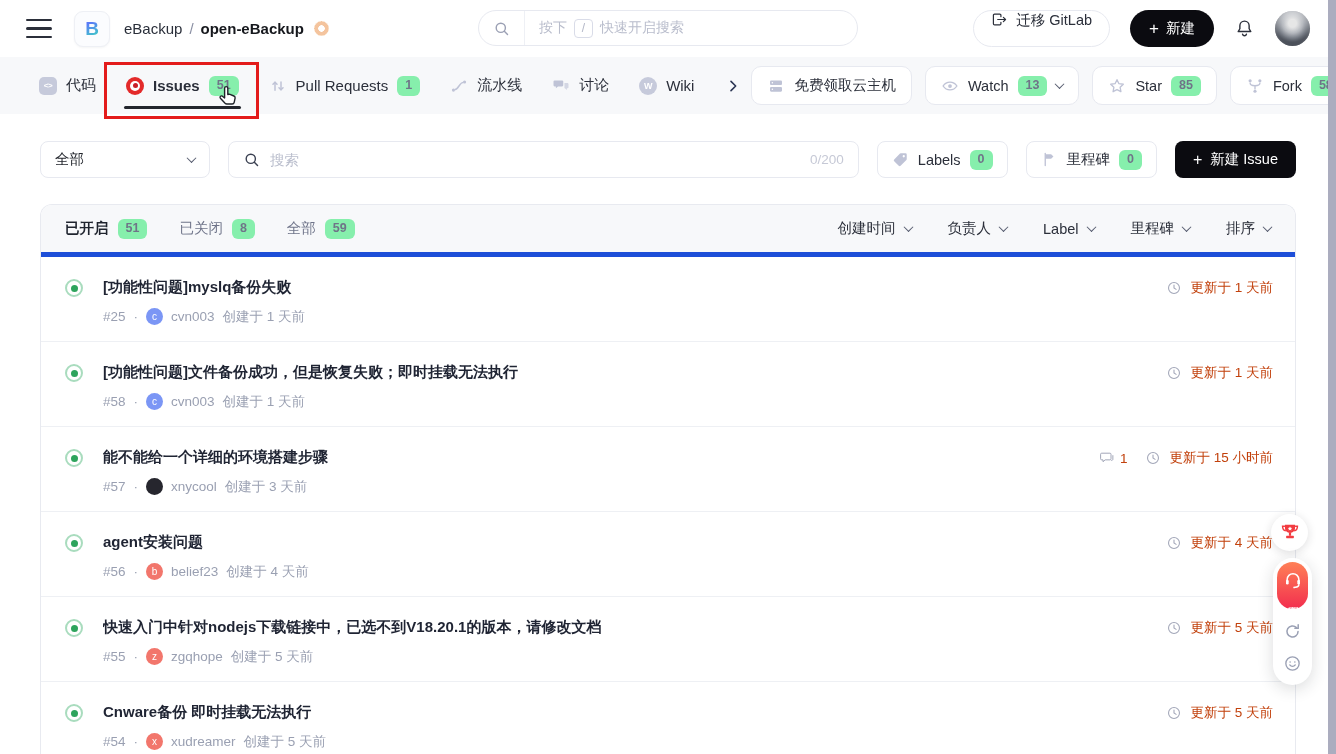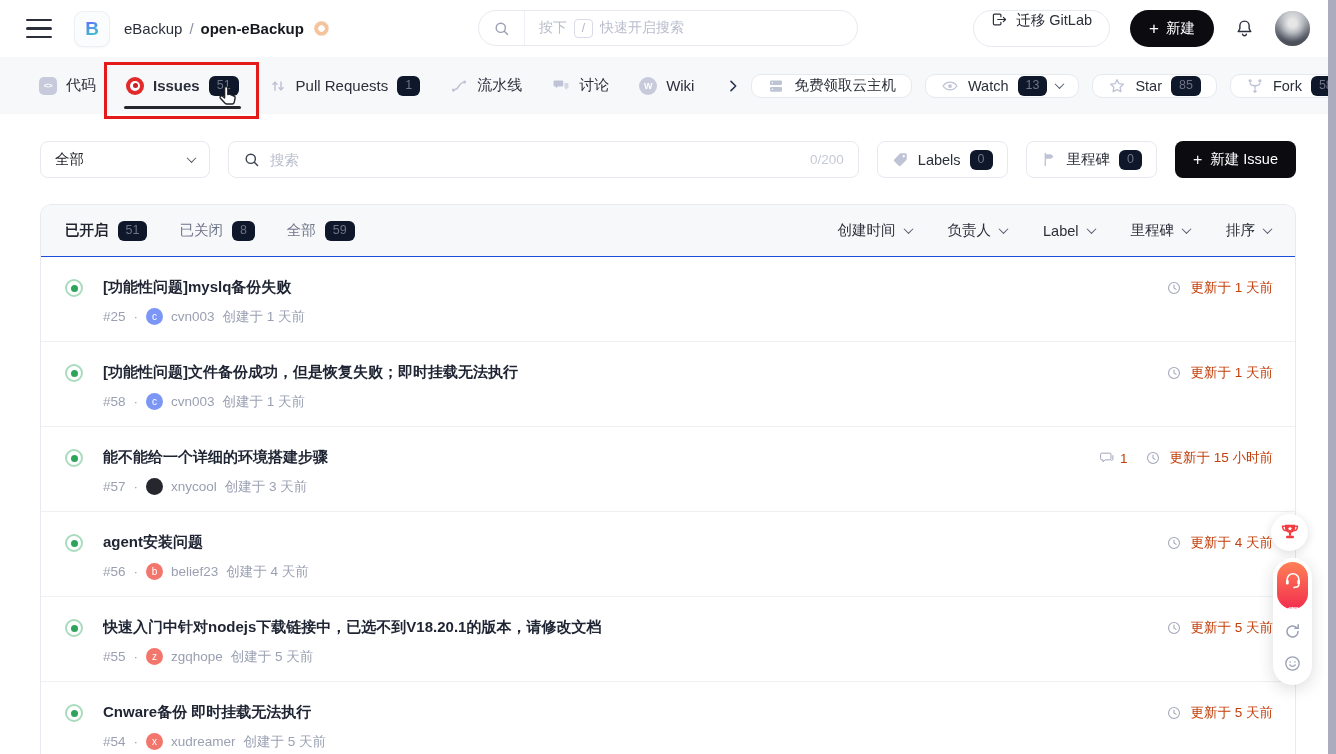--- a/index.html
+++ b/index.html
@@ -43,32 +43,32 @@
   .user-avatar { width:35px; height:35px; border-radius:50%; cursor:pointer;
     background:radial-gradient(circle at 50% 35%, #e6e6e6 0 4px, #b9bcc2 10px, #888d96 15px, #5f646d 19px);
     box-shadow:inset 0 -6px 8px rgba(40,45,55,.45), inset 0 4px 6px rgba(255,255,255,.5); }
 
   
   .tabbar { height:57px; background:#f7f8fa; display:flex; align-items:center; padding:0 24px; position:relative; }
   .tab { height:100%; display:flex; align-items:center; gap:9px; padding:0 15px; font-size:15px; color:#2b2f3a;
     cursor:pointer; position:relative; white-space:nowrap; }
   .tab.active { font-weight:700; }
   .tab.active .underline { position:absolute; left:13px; right:13px; bottom:5px; height:3px; background:#23262d; border-radius:2px; }
-  .count-badge { background:#0f172a; color:#6f7488; border-radius:6px; font-size:12.5px; padding:2.5px 8px; font-weight:400; line-height:1.2; }
+  .count-badge { background:#86efac; color:#6f7488; border-radius:6px; font-size:12.5px; padding:2.5px 8px; font-weight:700; line-height:1.2; }
   .code-ico { width:18px; height:18px; border-radius:5px; background:#c6cadb; color:#fff; font-size:8px; font-weight:700;
     display:flex; align-items:center; justify-content:center; letter-spacing:-.5px; }
   .issues-ico { width:18px; height:18px; border-radius:50%; background:#e32a2a; position:relative; }
   .issues-ico::before { content:""; position:absolute; inset:4px; border-radius:50%; background:#fff; }
   .issues-ico::after { content:""; position:absolute; inset:6.5px; border-radius:50%; background:#c81f28; }
   .wiki-ico { width:18px; height:18px; border-radius:50%; background:#c6cadb; color:#fff; font-size:9px; font-weight:700;
     display:flex; align-items:center; justify-content:center; }
   .tab-ghost { width:14px; height:16px; border-radius:3px; background:#dfe2ec; opacity:.45; margin-left:6px; }
   .tab-more { display:flex; align-items:center; padding:0 10px; cursor:pointer; }
   .tab-actions { margin-left:auto; display:flex; align-items:center; gap:13px; }
-  .btn-card { height:24px; padding:0 15px; background:#fff; border:1px solid #e7e9f0; border-radius:10px;
+  .btn-card { height:39px; padding:0 15px; background:#fff; border:1px solid #e7e9f0; border-radius:10px;
     display:inline-flex; align-items:center; gap:9px; font-size:14.5px; color:#2b2f3a; cursor:pointer; white-space:nowrap; }
   .chev { width:7px; height:7px; border-right:1.7px solid #555b6e; border-bottom:1.7px solid #555b6e;
     transform:rotate(45deg) translate(-1px,-1px); display:inline-block; }
 
   
   .anno-box { position:absolute; top:5px; bottom:-5px; left:-7px; right:-5px; border:3px solid #e31b1b; z-index:40; pointer-events:none; }
   .anno-cursor { position:absolute; right:14px; top:27px; z-index:41; pointer-events:none; }
 
   
   .main { padding:27px 40px 0; }
@@ -82,21 +82,21 @@
   .issue-search input::placeholder { color:#b9bdcc; }
   .char-counter { color:#c6c9d6; font-size:13.5px; }
   .btn-filter { height:37px; padding:16px 14px; background:#fff; border:1px solid #e7e9f0; border-radius:8px;
     display:inline-flex; align-items:center; gap:9px; font-size:14.5px; color:#2b2f3a; cursor:pointer; white-space:nowrap; }
   .btn-new-issue { height:37px; padding:0 18px; background:#0b0b10; color:#fff; border:none; border-radius:8px;
     display:inline-flex; align-items:center; gap:8px; font-size:14.5px; cursor:pointer; white-space:nowrap; }
   .btn-new-issue .plus { font-size:16px; line-height:1; }
 
   
   .list-wrap { margin-top:26px; border:1px solid #e8eaf0; border-bottom:none; border-radius:12px 12px 0 0; overflow:hidden; background:#fff; }
-  .list-head { height:52px; background:#f7f8fa; border-bottom:1px solid #1d4ed8; display:flex; align-items:center; padding:0 24px; }
+  .list-head { height:52px; background:#f7f8fa; border-bottom:5px solid #1d4ed8; display:flex; align-items:center; padding:0 24px; }
   .state-tabs { display:flex; align-items:center; gap:32px; }
   .state { display:flex; align-items:center; gap:9px; font-size:14.5px; color:#70758a; cursor:pointer; }
   .state.active { color:#1f242e; font-weight:700; }
   .sorters { margin-left:auto; display:flex; align-items:center; gap:36px; }
   .sorter { display:flex; align-items:center; gap:9px; font-size:14.5px; color:#2b2f3a; cursor:pointer; }
 
   .issue-row { display:flex; align-items:flex-start; padding:20px 22px 0 24px; height:85px; border-bottom:1px solid #eef0f4; background:#fff; }
   .open-ico { width:18px; height:18px; min-width:18px; border-radius:50%; border:2px solid #a9dcbe; background:#fff; position:relative; margin-top:2px; }
   .open-ico::after { content:""; position:absolute; inset:3.5px; border-radius:50%; background:#2da45c; }
   .row-main { margin-left:20px; flex:1; min-width:0; }

